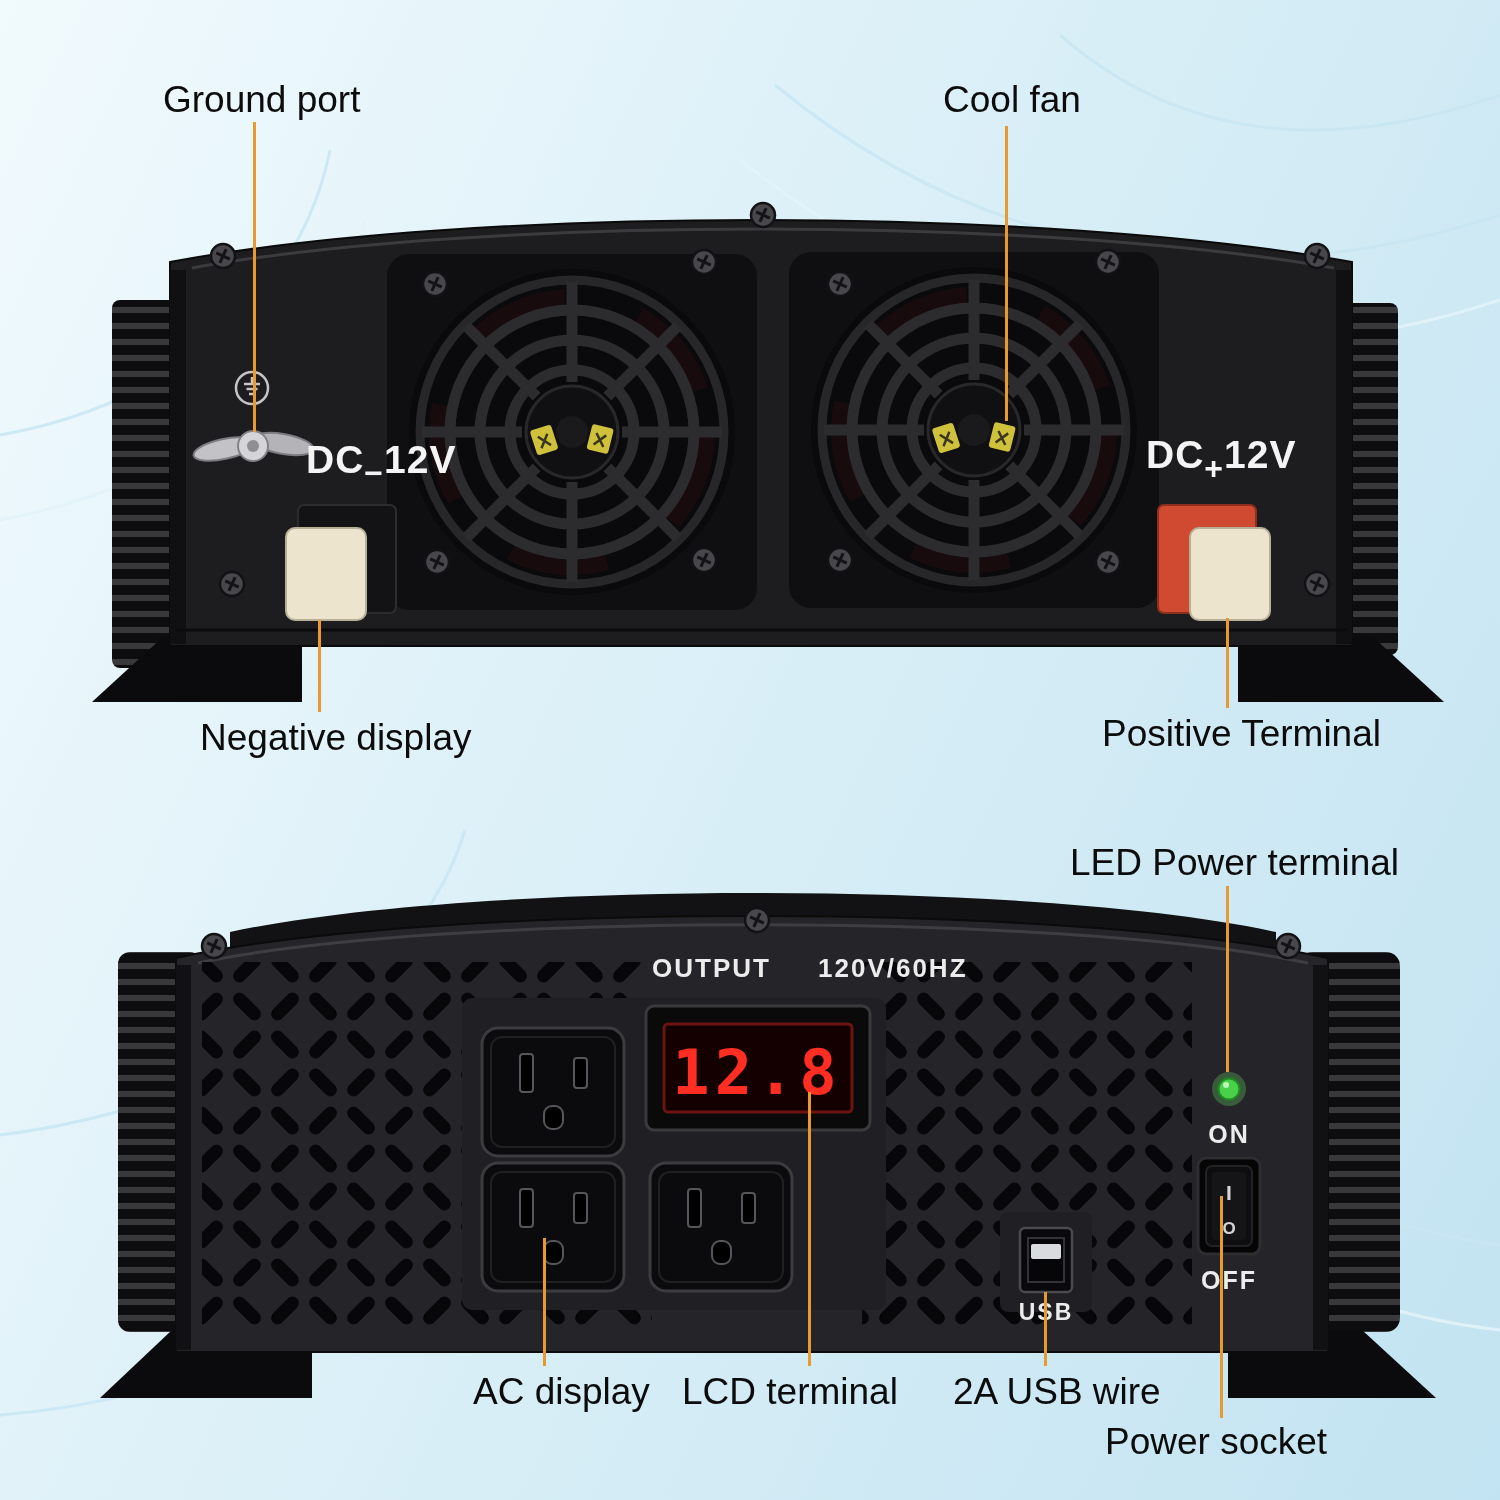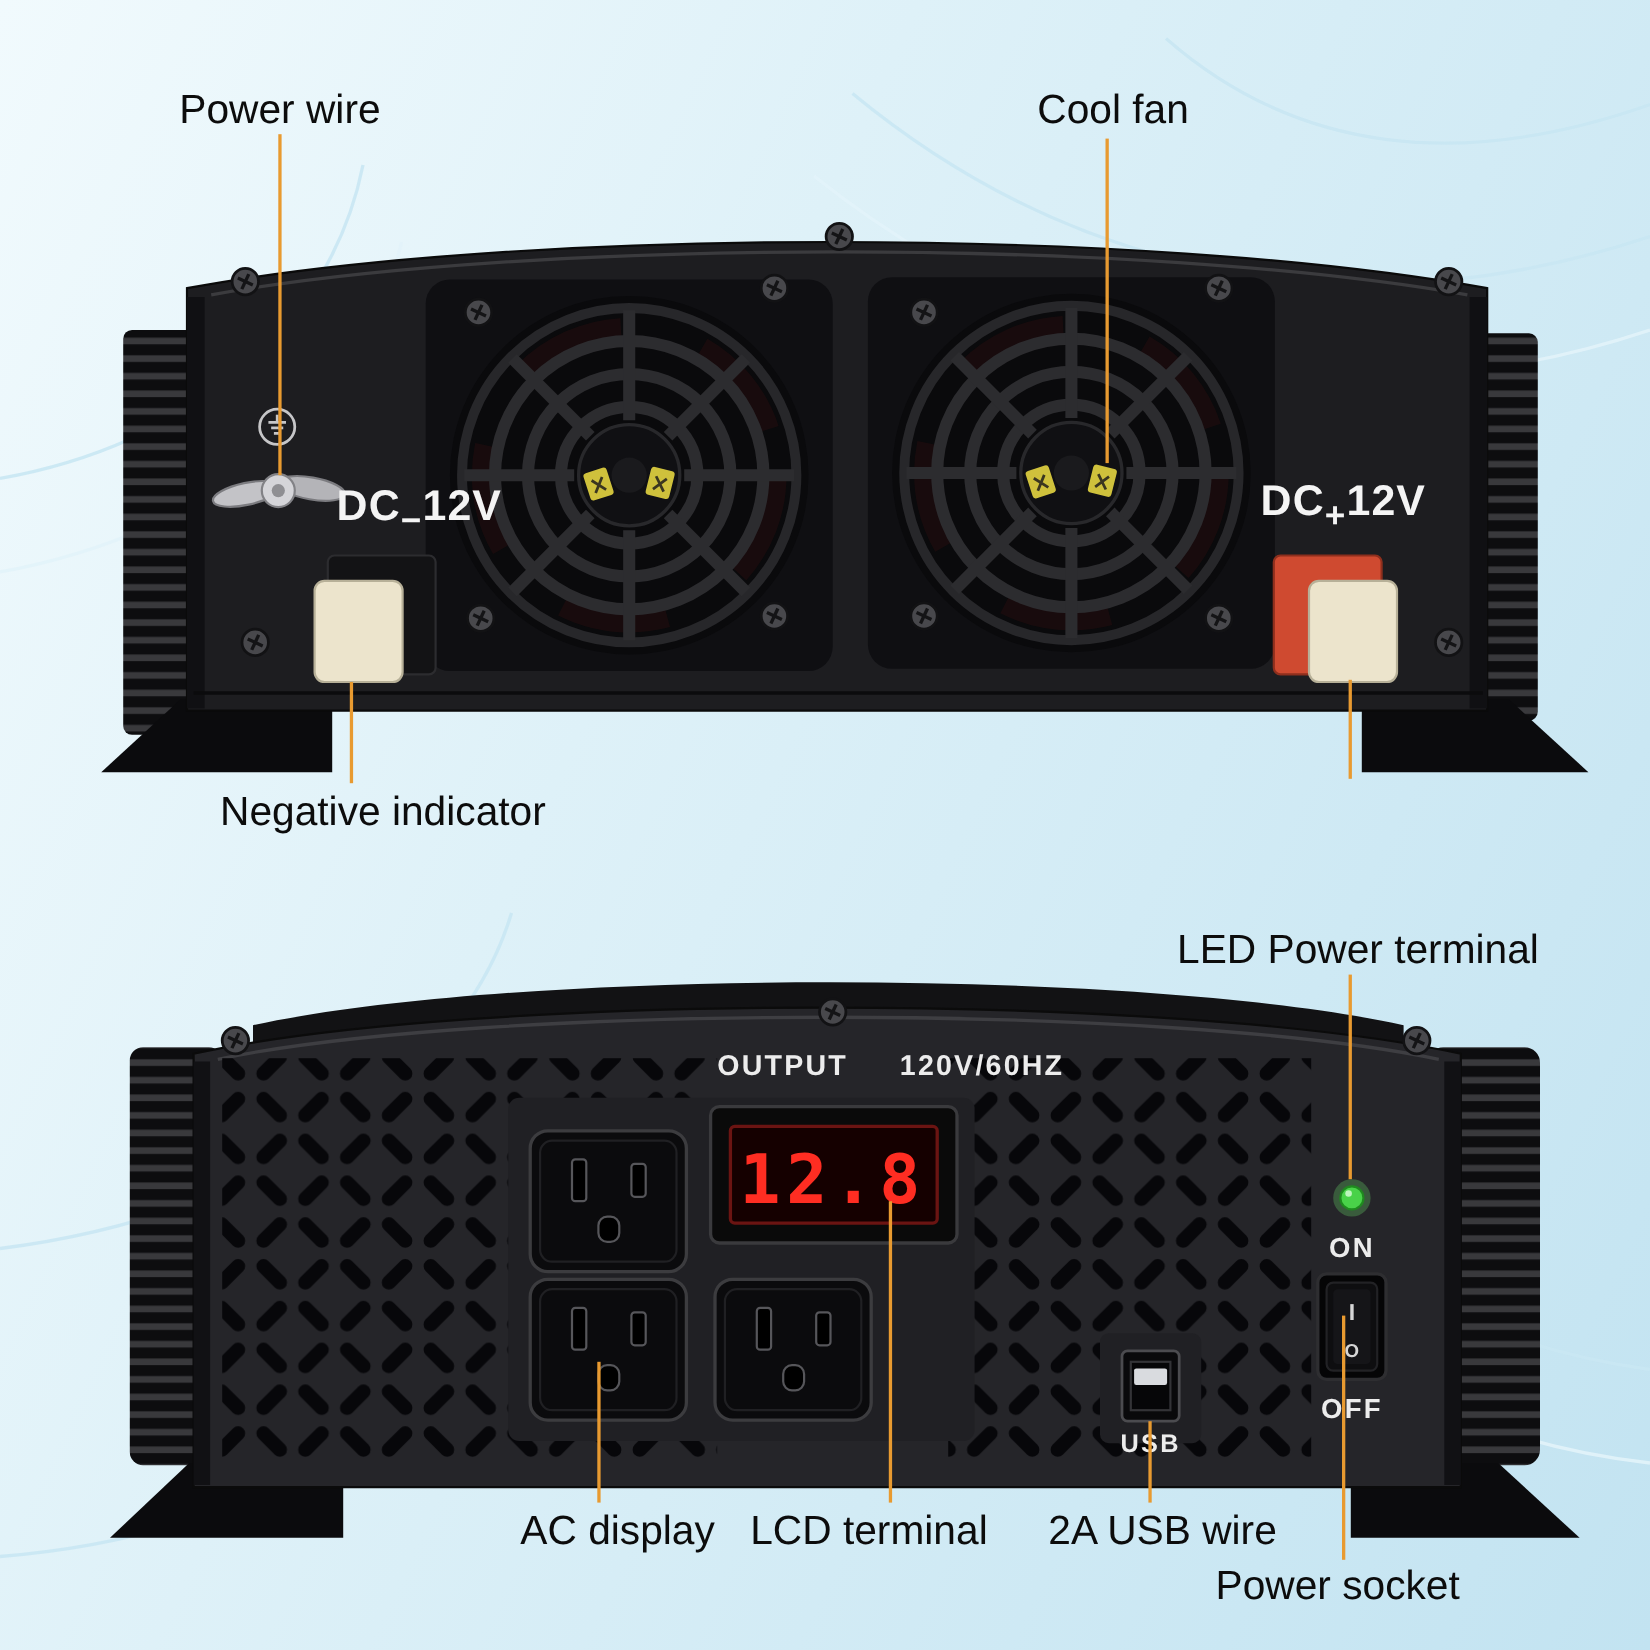--- a/index.html
+++ b/index.html
@@ -222,22 +222,23 @@
   <div class="leader" style="left:253px;top:122px;height:310px"></div>
   <div class="leader" style="left:1005px;top:126px;height:295px"></div>
   <div class="leader" style="left:318px;top:620px;height:92px"></div>
   <div class="leader" style="left:1226px;top:618px;height:90px"></div>
   <div class="leader" style="left:1226px;top:886px;height:186px"></div>
   <div class="leader" style="left:543px;top:1238px;height:128px"></div>
   <div class="leader" style="left:808px;top:1092px;height:274px"></div>
   <div class="leader" style="left:1044px;top:1292px;height:74px"></div>
   <div class="leader" style="left:1220px;top:1196px;height:222px"></div>
 
-  <div class="callout" style="left:163px;top:80px">Power wire</div>
+  <div class="callout" style="left:163px;top:80px">Ground port</div>
   <div class="callout" style="left:943px;top:80px">Cool fan</div>
-  <div class="callout" style="left:200px;top:718px">Negative indicator</div>
+  <div class="callout" style="left:200px;top:718px">Negative display</div>
+  <div class="callout" style="left:1102px;top:714px">Positive Terminal</div>
   <div class="callout" style="left:1070px;top:843px">LED Power terminal</div>
   <div class="callout" style="left:473px;top:1372px">AC display</div>
   <div class="callout" style="left:682px;top:1372px">LCD terminal</div>
   <div class="callout" style="left:953px;top:1372px">2A USB wire</div>
   <div class="callout" style="left:1105px;top:1422px">Power socket</div>
 
 </div>
 
 </body></html>

